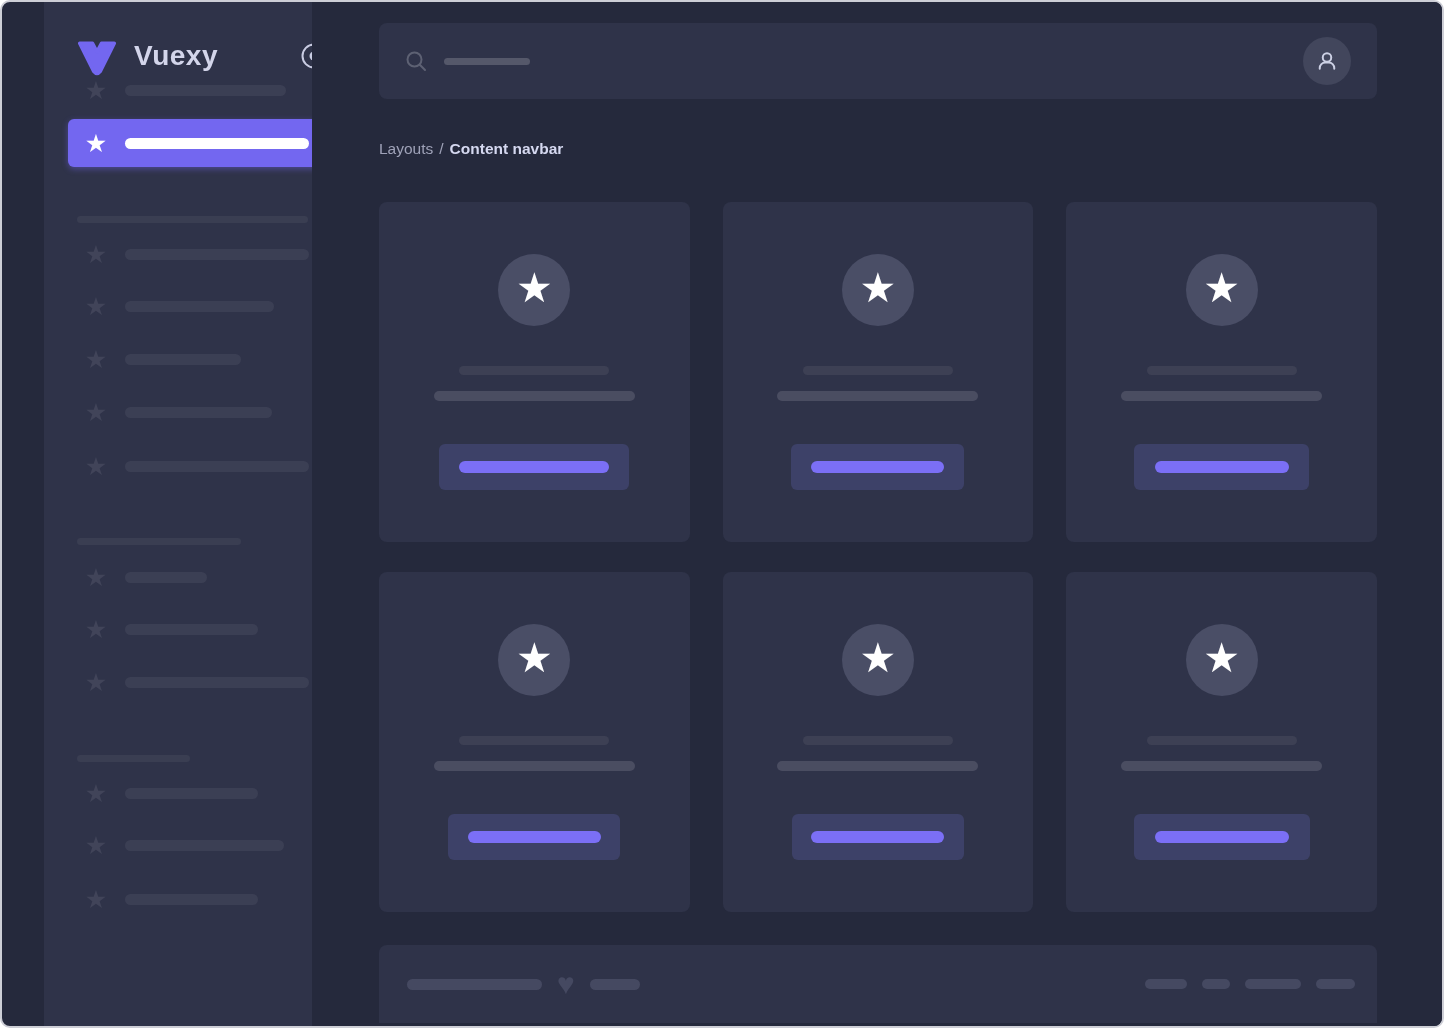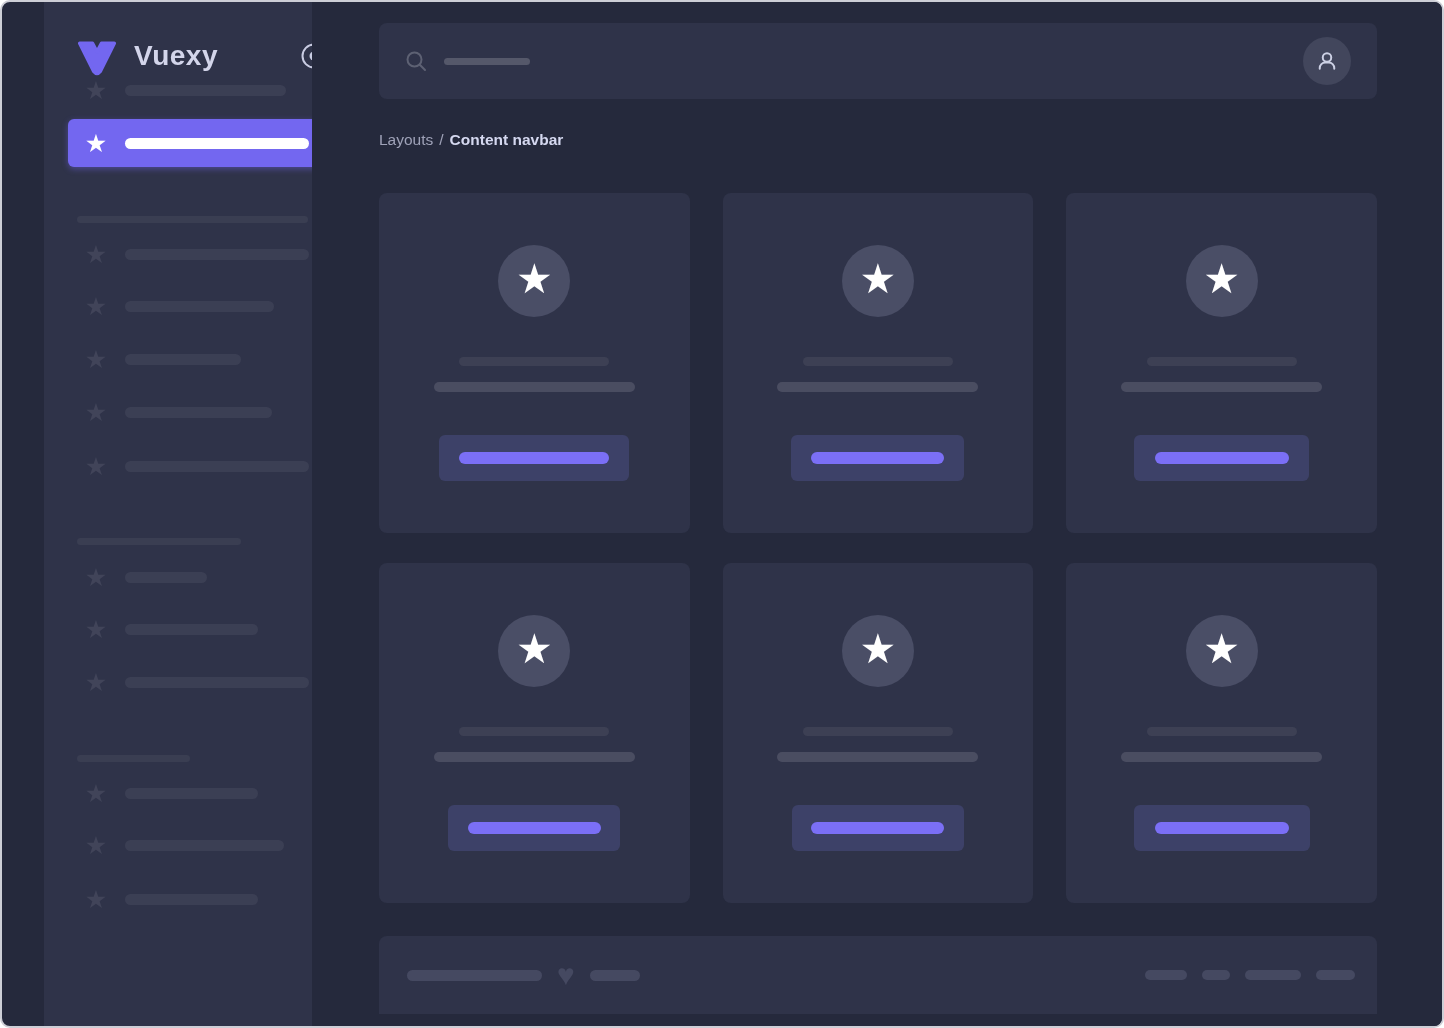--- a/index.html
+++ b/index.html
@@ -32,21 +32,21 @@
   .nav-item.active .bar{left:57px;background:#fff;}
   .nav-header{position:absolute;left:33px;height:7px;border-radius:3.5px;background:var(--bar-dimmer);}
   
   .main{position:absolute;left:310px;top:0;right:0;bottom:0;background:var(--body-bg);padding:21px 67px 0 67px;}
   .navbar{width:998px;height:76px;border-radius:8px;background:var(--card-bg);
           display:flex;align-items:center;padding:0 26px;}
   .search{display:flex;align-items:center;cursor:text;}
   .search-bar{margin-left:17px;height:7px;border-radius:3.5px;background:#55586a;}
   .avatar{margin-left:auto;width:48px;height:48px;border-radius:50%;background:#42465c;
           display:flex;align-items:center;justify-content:center;cursor:pointer;}
-  .breadcrumb{margin-top:32px;font-size:15.5px;color:#9fa2b8;}
+  .breadcrumb{margin-top:41px;font-size:15.5px;color:#9fa2b8;}
   .breadcrumb .sep{margin:0 6px;}
   .breadcrumb .current{color:#d5d8f0;font-weight:bold;}
   
   .grid{margin-top:44px;width:998px;display:grid;grid-template-columns:repeat(3,1fr);
         column-gap:33px;row-gap:30px;}
   .card{height:340px;border-radius:8px;background:var(--card-bg);display:flex;
         flex-direction:column;align-items:center;}
   .card-avatar{margin-top:52px;width:72px;height:72px;border-radius:50%;background:var(--avatar-circle);
                display:flex;align-items:center;justify-content:center;}
   .card-avatar .star{color:#fff;font-size:41px;line-height:72px;padding-bottom:4px;}

